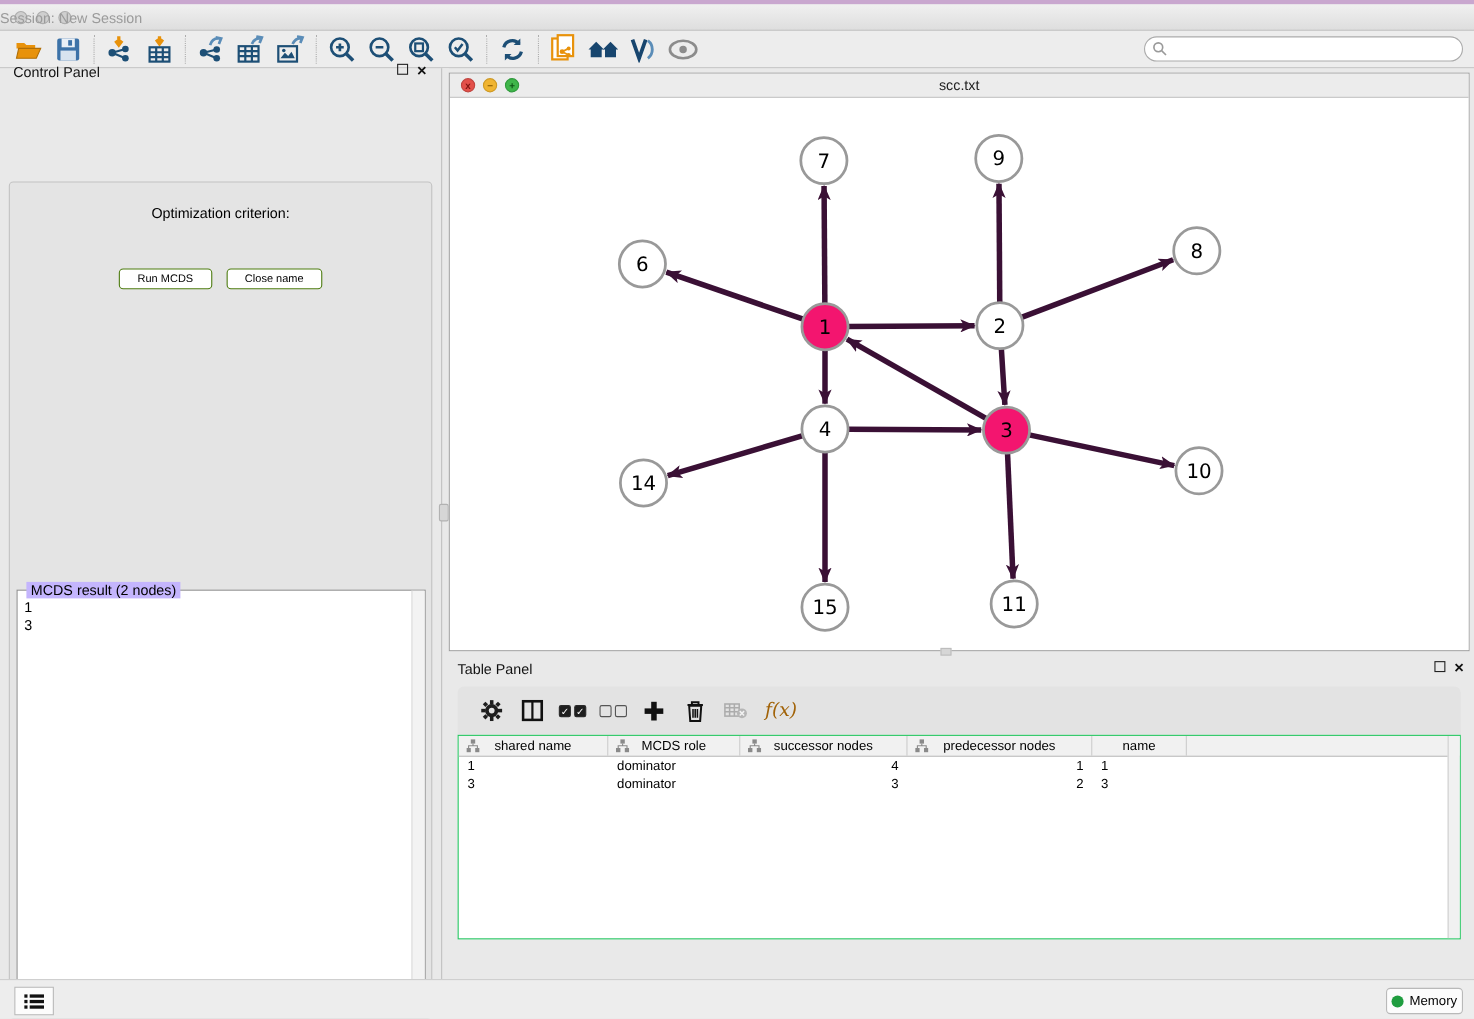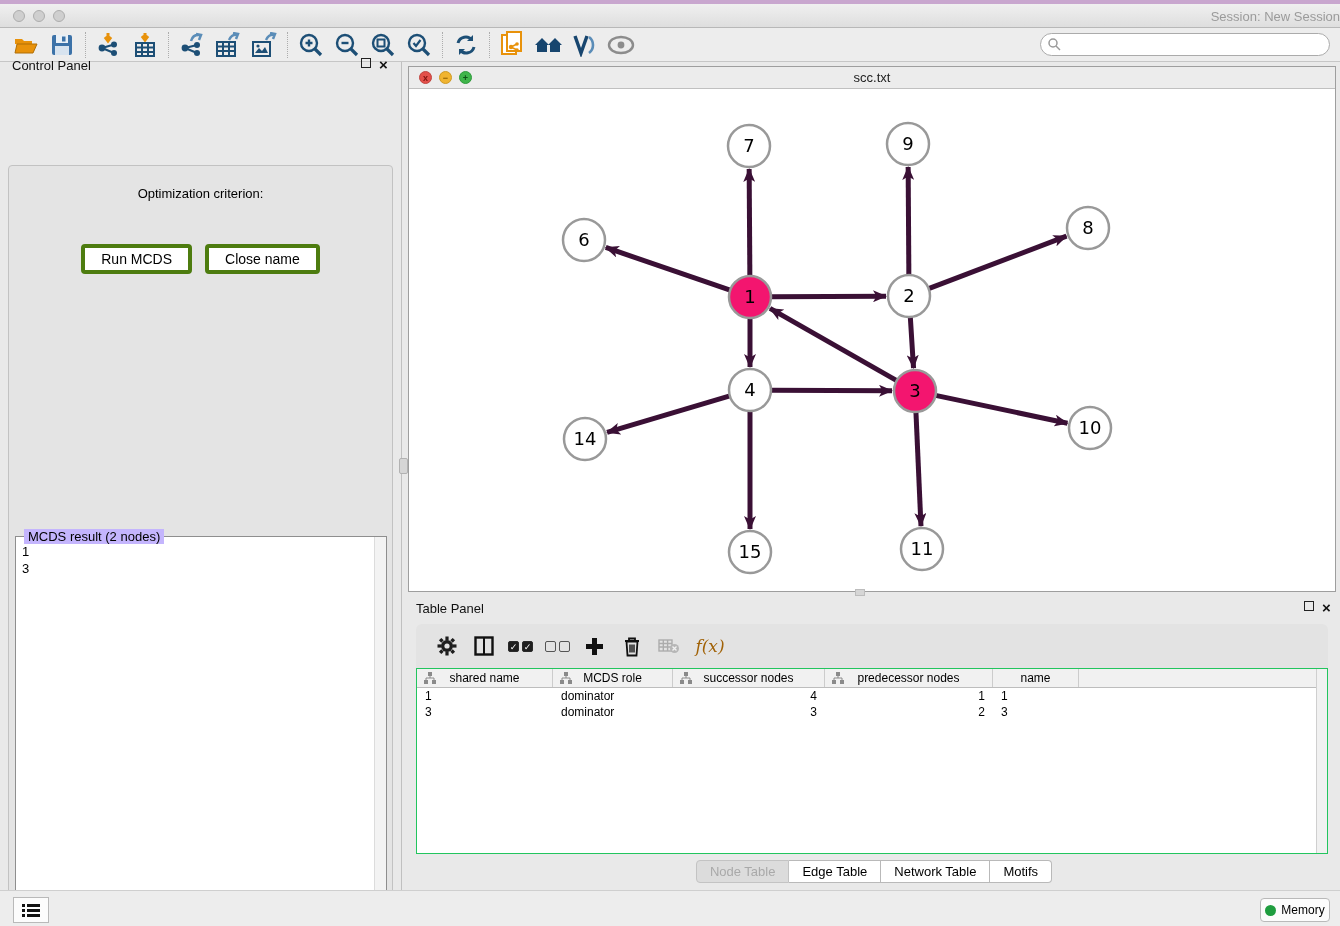--- a/index.html
+++ b/index.html
@@ -3,21 +3,21 @@
 <meta charset="utf-8">
 <style>
   * { margin:0; padding:0; box-sizing:border-box; }
   html,body { width:1340px; height:926px; font-family:"Liberation Sans", sans-serif; background:#E9E9E9; overflow:hidden; }
   .abs { position:absolute; }
 
   
   #accent-strip { left:0; top:0; width:1340px; height:4px; background:#C9A7CF; }
   #titlebar { left:0; top:4px; width:1340px; height:24px; background:linear-gradient(#F0F0F0,#DEDEDE); border-bottom:1px solid #B8B8B8; }
   .tl-dot { width:12px; height:12px; border-radius:50%; top:6px; background:#CFCFCF; border:1px solid #ADADAD; }
-  #titlebar-title { width:100%; text-align:right; top:5px; font-size:13px; color:#9B9B9B; }
+  #titlebar-title { width:100%; text-align:left; top:5px; font-size:13px; color:#9B9B9B; }
 
   #toolbar { left:0; top:28px; width:1340px; height:34px; background:#EDEDED; border-bottom:1px solid #C6C6C6; display:flex; align-items:center; padding-left:8px; }
   .tb-btn { width:36px; height:30px; display:flex; align-items:center; justify-content:center; }
   .tb-sep { width:1px; height:26px; border-left:1px dotted #ADADAD; margin:0 5px; }
   #quick-search { position:absolute; right:10px; top:33px; width:290px; height:23px; background:#fff; border:1px solid #ABABAB; border-radius:12px; display:flex; align-items:center; padding-left:7px; }
   #quick-search input { border:none; outline:none; flex:1; font-size:12px; background:transparent; margin-left:5px; }
 
   
   #control-panel { left:0; top:48px; width:401px; height:828px; }
   #cp-title { left:12px; top:10px; font-size:13px; color:#111; }
@@ -30,21 +30,21 @@
   .seg-tab { background:#fff; border:1px solid #B9B9B9; border-left:none; padding:3px 13px; font-size:13px; color:#000; }
   .seg-tab:first-child { border-left:1px solid #B9B9B9; border-radius:4px 0 0 4px; }
   .seg-tab:last-child { border-radius:0 4px 4px 0; }
   .seg-tab.selected { background:#DCDCDC; color:#A9A9A9; border-color:#C3C3C3; }
 
   #cp-body { left:8px; top:117px; width:385px; height:761px; background:#E4E4E4; border:1px solid #C2C2C2; border-radius:4px; }
   #opt-label { width:100%; text-align:center; top:20px; font-size:13px; color:#000; }
   #criterion-select { left:36px; top:43px; width:312px; height:23px; background:#fff; border:1px solid #ADADAD; border-radius:5px; font-size:13px; display:flex; align-items:center; padding-left:10px; color:#000; }
   #criterion-stepper { position:absolute; right:7px; top:3px; }
   #run-row { width:100%; top:78px; display:flex; justify-content:center; gap:13px; }
-  .push-btn { background:#fff; border:4px solid #4d7c0f; border-radius:4px; font-size:14px; padding:3px 16px; color:#000; }
+  .push-btn { background:#fff; border:1px solid #4d7c0f; border-radius:4px; font-size:10px; padding:3px 16px; color:#000; }
 
   #mcds-result { left:6px; top:370px; width:372px; height:382px; border:1px solid #8E8E8E; background:#fff; }
   #mcds-legend { position:absolute; left:8px; top:-8px; background:#c4b5fd; padding:0 4px; font-size:13px; color:#000; }
   #mcds-lines { position:absolute; left:6px; top:6px; font-size:13px; color:#000; line-height:17px; white-space:pre; }
   #mcds-scroll { position:absolute; right:0; top:0; width:12px; height:100%; background:#F3F3F3; border-left:1px solid #DCDCDC; }
 
   
   #v-splitter { left:401px; top:62px; width:7px; height:828px; background:#E9E9E9; border-left:1px solid #C0C0C0; }
   #v-handle { left:399px; top:458px; width:9px; height:16px; background:#D6D6D6; border:1px solid #B2B2B2; border-radius:2px; }
   #h-handle { left:855px; top:589px; width:10px; height:7px; background:#D6D6D6; border:1px solid #BDBDBD; }
@@ -452,26 +452,20 @@
           <div class="td c0 al">3</div>
           <div class="td c1 al">dominator</div>
           <div class="td c2 ar">3</div>
           <div class="td c3 ar">2</div>
           <div class="td c4 al">3</div>
         </div>
       </div>
     <div id="tbl-scroll"></div>
   </div>
 
-  <div id="tp-tabs" class="abs seg-tabs">
-      <div class="seg-tab selected">Node Table</div>
-      <div class="seg-tab">Edge Table</div>
-      <div class="seg-tab">Network Table</div>
-      <div class="seg-tab">Motifs</div>
-    </div>
 </div>
 
 <div id="statusbar" class="abs">
   <div id="list-btn" class="abs">
     <svg width="18" height="15">
         <g fill="#111">
           <rect x="0" y="1" width="3" height="3"></rect>
           <rect x="5" y="1" width="13" height="3"></rect>
           <rect x="0" y="6" width="3" height="3"></rect>
           <rect x="5" y="6" width="13" height="3"></rect>

